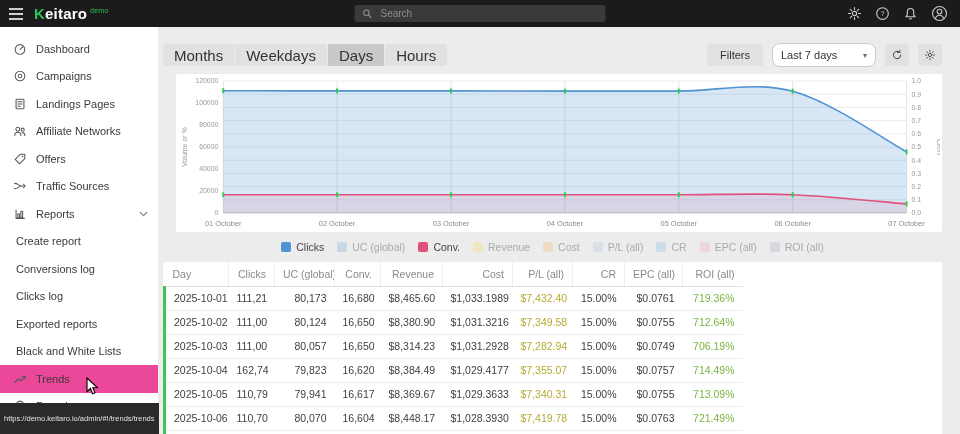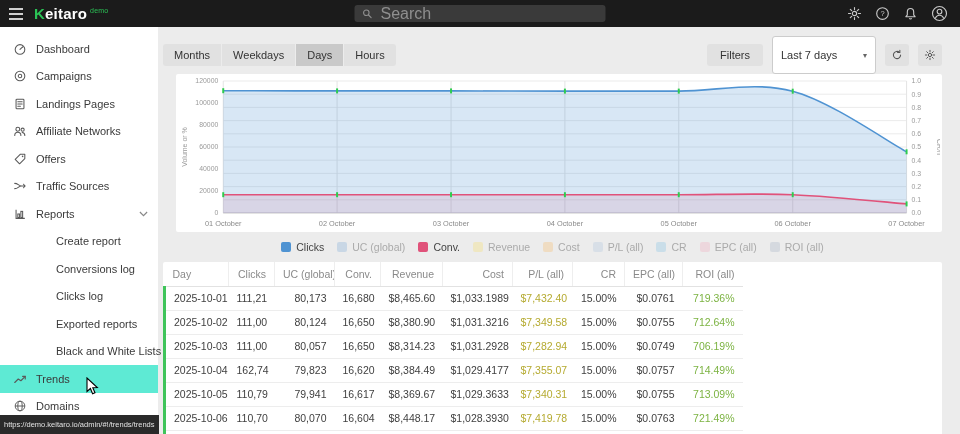--- a/index.html
+++ b/index.html
@@ -8,46 +8,46 @@
 
   
   .topbar{position:absolute;top:0;left:0;right:0;height:27px;background:#1b1b1b;display:flex;align-items:center;z-index:6;}
   .hamburger{display:flex;flex-direction:column;gap:3px;align-items:center;justify-content:center;padding:0 9px;cursor:pointer;}
   .hamburger span{display:block;width:14px;height:2px;background:#cfcfcf;}
   .logo{color:#fff;font-size:15px;font-weight:bold;margin-left:2px;display:flex;align-items:baseline;cursor:pointer;letter-spacing:.2px;}
   .logo-k{color:#2bc256;}
   .logo-badge{color:#2bc256;font-size:7px;font-weight:normal;margin-left:3px;transform:translateY(-6px);}
   .search{position:absolute;left:50%;transform:translateX(-50%);width:237px;height:17px;background:#3a3a3a;border-radius:3px;display:flex;align-items:center;padding:0 7px;gap:6px;}
   .search svg{width:11px;height:11px;flex:none;}
-  .search input{background:transparent;border:none;outline:none;color:#ccc;font-size:16px;width:100%;font-family:inherit;}
+  .search input{background:transparent;border:none;outline:none;color:#ccc;font-size:10px;width:100%;font-family:inherit;}
   .search input::placeholder{color:#8f8f8f;}
   .top-icons{margin-left:auto;display:flex;align-items:center;gap:13px;padding-right:12px;}
   .top-icons>span{display:inline-flex;cursor:pointer;}
 
   
   .sidebar{position:absolute;top:27px;left:0;bottom:0;width:158px;background:#fff;z-index:5;padding-top:8px;}
   .sb-item{height:27.5px;display:flex;align-items:center;gap:9px;padding:0 10px 0 13px;font-size:11px;color:#3a3a3a;cursor:pointer;white-space:nowrap;}
-  .sb-item.child{padding-left:56px;}
-  .sb-item.active{background:#5eead4;}
+  .sb-item.child{padding-left:16px;}
+  .sb-item.active{background:#ec4899;}
   .sb-icon{display:inline-flex;width:14px;flex:none;}
   .sb-chev{margin-left:auto;display:inline-flex;}
   .sb-chev svg{width:9px;height:6px;stroke:#888;fill:none;stroke-width:1.3;}
-  .statusbar{position:absolute;left:0;bottom:0;height:11px;background:#2a2a2a;color:#e2e2e2;font-size:7.5px;display:flex;align-items:center;padding:4px 4px;z-index:9;white-space:nowrap;}
+  .statusbar{position:absolute;left:0;bottom:0;height:11px;background:#2a2a2a;color:#e2e2e2;font-size:7.5px;display:flex;align-items:center;padding:10px 4px;z-index:9;white-space:nowrap;}
 
   
   .main{position:absolute;top:27px;left:145px;right:0;bottom:0;background:#ececec;padding:17px 18px 0;overflow:hidden;}
   .toolbar{display:flex;align-items:center;justify-content:space-between;height:22px;}
   .tabs{display:flex;}
-  .tab-btn{height:22px;padding:0 11px;background:#e1e1e1;border:none;margin-right:1px;font-size:11px;color:#333;cursor:pointer;font-family:inherit;}
+  .tab-btn{height:22px;padding:0 11px;background:#e1e1e1;border:none;margin-right:1px;font-size:15px;color:#333;cursor:pointer;font-family:inherit;}
   .tab-btn:first-child{border-radius:3px 0 0 3px;}
   .tab-btn:last-child{border-radius:0 3px 3px 0;margin-right:0;}
   .tab-btn.active{background:#c9c9c9;}
   .toolbar-right{display:flex;align-items:center;gap:9px;}
   .btn{height:22px;padding:0 13px;background:#e1e1e1;border:none;border-radius:3px;font-size:11px;color:#333;cursor:pointer;font-family:inherit;}
-  .select{height:38px;background:#fff;border:1px solid #ccc;border-radius:3px;display:flex;align-items:center;justify-content:space-between;padding:0 8px;font-size:11px;color:#333;cursor:pointer;min-width:104px;box-sizing:border-box;}
+  .select{height:24px;background:#fff;border:1px solid #ccc;border-radius:8px;display:flex;align-items:center;justify-content:space-between;padding:0 8px;font-size:11px;color:#333;cursor:pointer;min-width:104px;box-sizing:border-box;}
   .select .chev{font-size:8px;color:#666;margin-left:12px;}
   .icon-btn{width:24px;height:22px;background:#e1e1e1;border:none;border-radius:3px;display:inline-flex;align-items:center;justify-content:center;cursor:pointer;padding:0;}
 
   
   .chart-panel{margin-top:8px;background:#fff;border-radius:2px;padding:2px;margin-left:13px;}
   .chart-panel svg{display:block;width:100%;height:154px;}
   .legend{display:flex;justify-content:center;align-items:center;gap:13px;height:22px;margin-top:4px;}
   .legend-item{display:flex;align-items:center;gap:5px;font-size:10.5px;color:#444;cursor:pointer;white-space:nowrap;}
   .legend-item.muted{color:#aaa;}
   .legend-item.muted .swatch{opacity:.55;}

